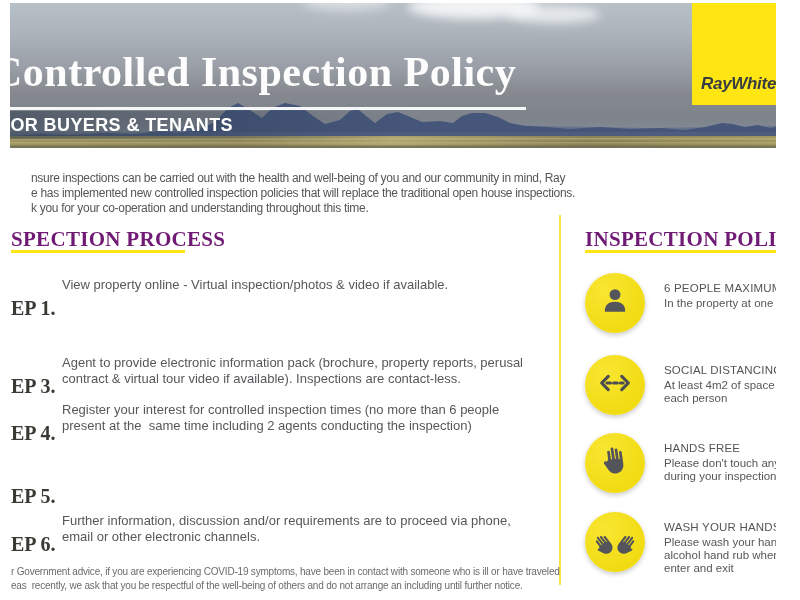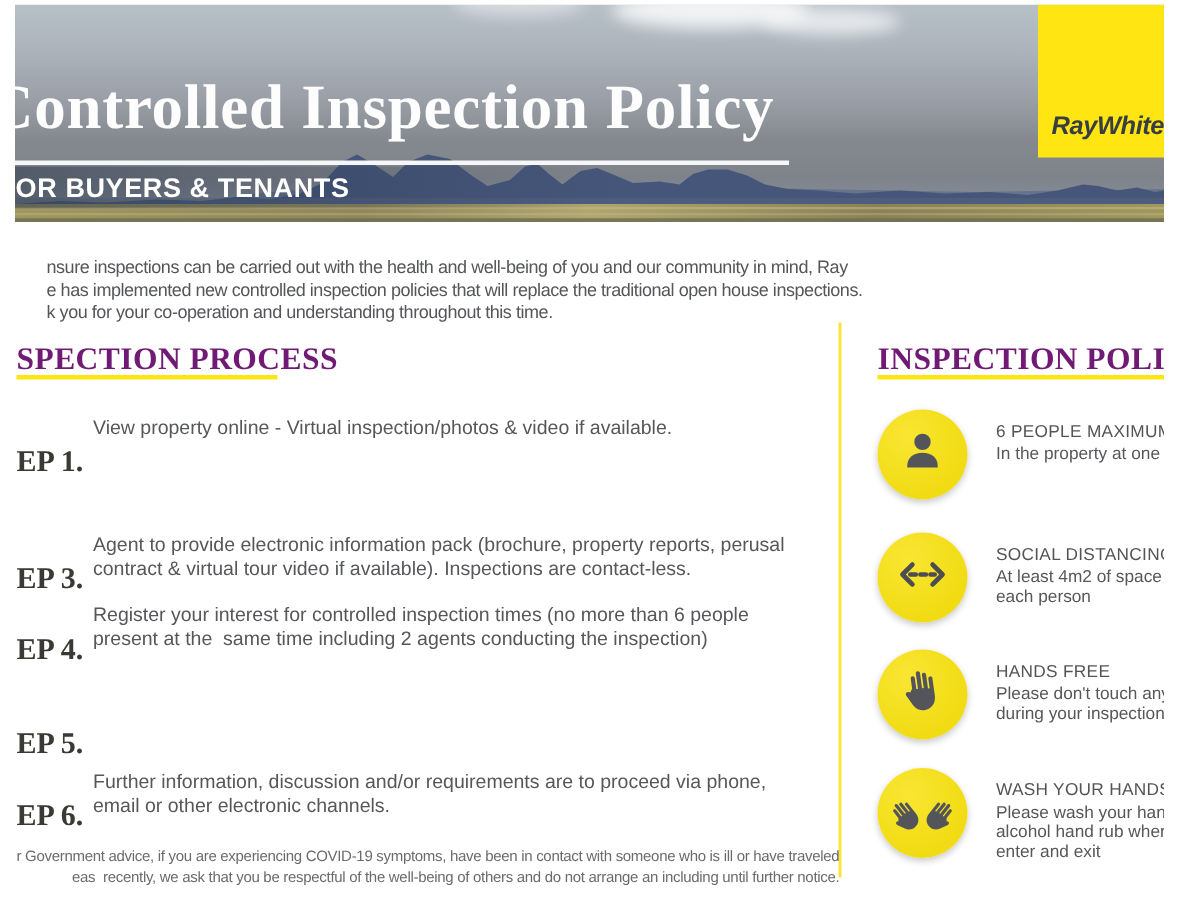--- a/index.html
+++ b/index.html
@@ -56,21 +56,21 @@
   .ptext{position:absolute;left:79px;top:9px;}
   .ptitle{white-space:pre;font-size:11.5px;line-height:13px;color:#535458;letter-spacing:.2px;margin-bottom:2px;}
   .pline{white-space:pre;font-size:11.5px;line-height:13px;color:#56575a;}
   .hands-pair{display:flex;align-items:flex-end;margin-top:8px;}
   .hl{transform:rotate(-38deg);}
   .hr{transform:scaleX(-1) rotate(-38deg);margin-left:-4px;}
   .tilt{transform:rotate(-8deg);}
 
   
   .footer{position:absolute;left:1px;top:562px;font-size:10px;line-height:13.5px;color:#6a6b6e;letter-spacing:-.2px;}
-  .fline{white-space:pre;text-align:right;}
+  .fline{white-space:pre;}
 </style>
 </head>
 <body>
 
 <div class="flyer">
 
   <div class="hero">
     <div class="cloud c1"></div>
     <div class="cloud c2"></div>
     <div class="cloud c3"></div>

